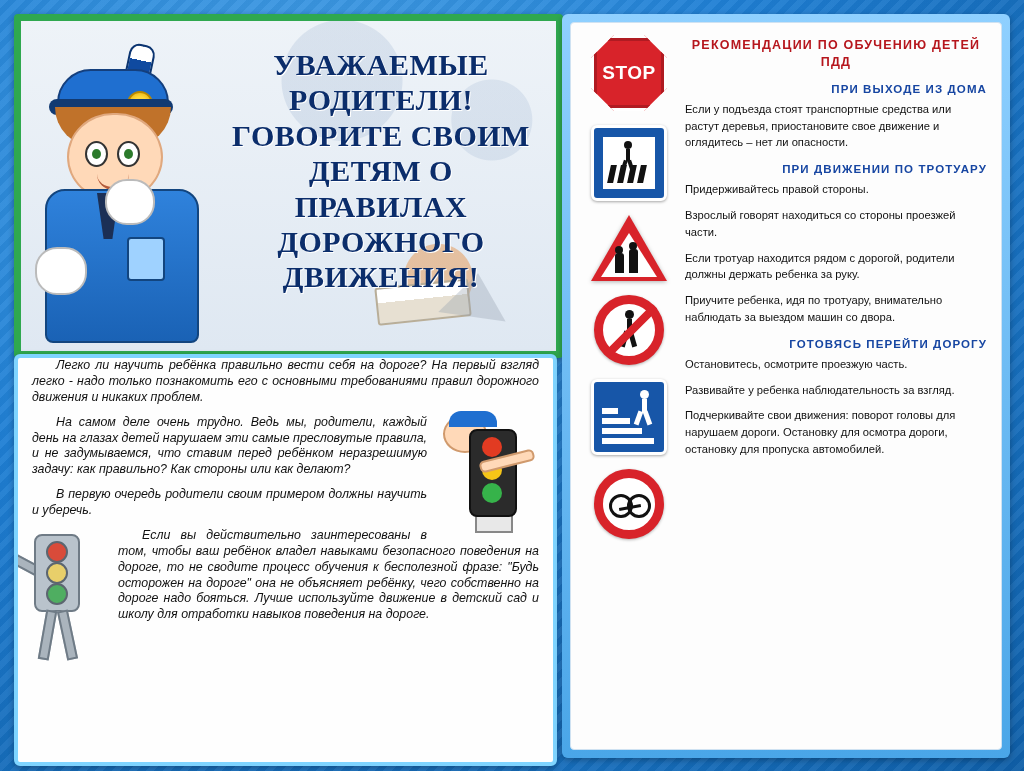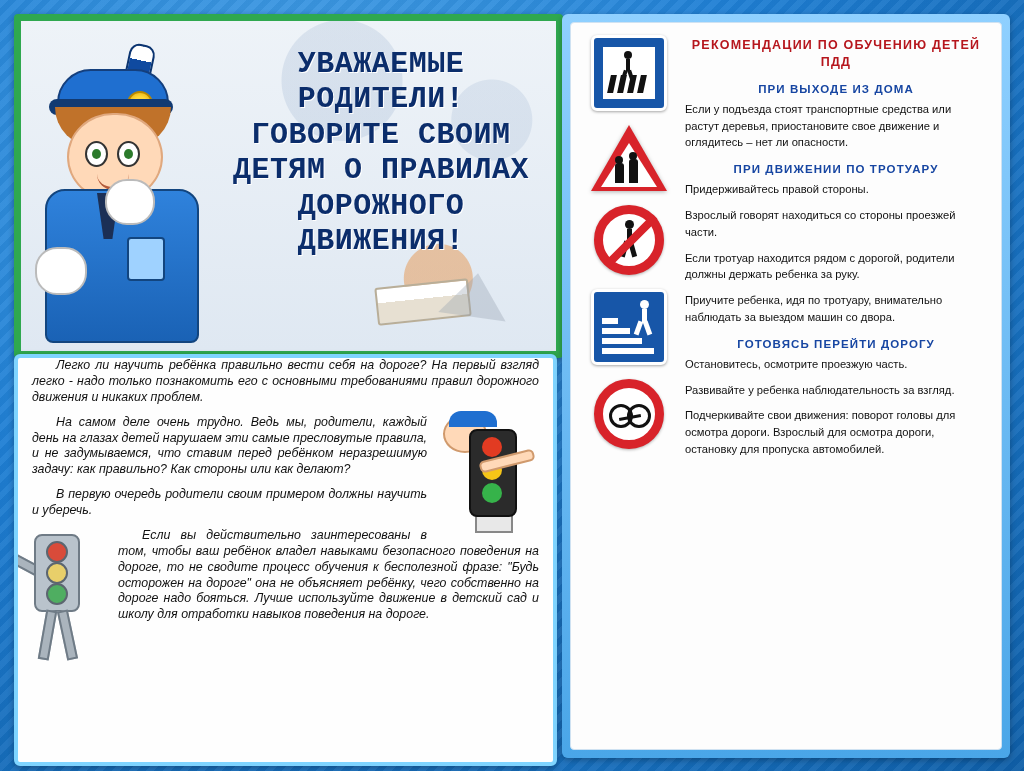--- a/index.html
+++ b/index.html
@@ -43,21 +43,21 @@
     border:2px solid #b9ae98;border-radius:3px;transform:rotate(-6deg);
   }
   .doodle-tri{
     position:absolute;left:420px;top:252px;width:0;height:0;
     border-left:34px solid transparent;border-right:34px solid transparent;
     border-bottom:44px solid rgba(150,160,175,.35);transform:rotate(8deg);
   }
   .banner-title{
     position:absolute;left:200px;top:26px;width:320px;
     text-align:center;
-    font-family:Liberation Mono, monospace;
+    font-family:Liberation Serif, serif;
     font-weight:bold;font-size:30px;line-height:1.18;
     color:#0b2d6b;letter-spacing:.5px;
     text-shadow:1px 1px 0 #fff;
   }
 
   
   .cop{position:absolute;left:10px;top:30px;width:200px;height:290px;}
   .cop .hat{
     position:absolute;left:26px;top:18px;width:108px;height:34px;
     background:#1f6fd0;border:2px solid #143f7d;border-radius:50px 50px 6px 6px;
@@ -150,21 +150,21 @@
     background:#fdfdfd;border-radius:4px;border:1px solid #cfe2f2;
     display:flex;box-sizing:border-box;padding:8px 6px;
   }
   .signs{width:104px;flex:0 0 104px;display:flex;flex-direction:column;align-items:center;gap:14px;padding-top:4px;}
   .content{flex:1;padding:2px 8px 0 4px;}
   .content h3{
     text-align:center;color:#b6161d;font-weight:bold;font-size:12.5px;
     letter-spacing:1.2px;margin:4px 0 6px;line-height:1.35;
   }
   .content h4{
-    text-align:center;color:#1746a2;font-weight:bold;font-size:11.5px;
+    text-align:right;color:#1746a2;font-weight:bold;font-size:11.5px;
     letter-spacing:1.1px;margin:12px 0 6px;
   }
   .content p{margin:0 0 9px;font-size:11.2px;line-height:1.5;color:#111;}
   .sign-stop{
     width:70px;height:70px;background:#d8232a;border:3px solid #fff;
     clip-path:polygon(30% 0,70% 0,100% 30%,100% 70%,70% 100%,30% 100%,0 70%,0 30%);
     display:flex;align-items:center;justify-content:center;
     color:#fff;font-weight:bold;font-size:19px;letter-spacing:.5px;
     box-shadow:0 0 0 3px #b01b22 inset;
   }
@@ -296,20 +296,21 @@
       </div>
       <p class="ind">Если вы действительно заинтересованы в том, чтобы ваш ребёнок владел навыками безопасного поведения на дороге, то не сводите процесс обучения к бесполезной фразе: "Будь осторожен на дороге" она не объясняет ребёнку, чего собственно на дороге надо бояться. Лучше используйте движение в детский сад и  школу  для отработки навыков поведения на дороге.</p>
     </div>
   </div>
 
   <div class="right-col">
     <div class="right-inner">
 
       <div class="signs">
 
+        <div class="sign-stop">STOP</div>
 
         <div class="sign-square">
           <div class="inner zebra">
             <i></i>
               <i></i>
               <i></i>
               <i></i>
             <div class="walker">
               <div class="h"></div>
                 <div class="b"></div>
@@ -369,17 +370,17 @@
 
         <h4>ПРИ ДВИЖЕНИИ ПО ТРОТУАРУ</h4>
         <p>Придерживайтесь правой стороны.</p>
         <p>Взрослый говорят находиться со стороны проезжей части.</p>
         <p>Если тротуар находится рядом с дорогой, родители должны держать ребенка за руку.</p>
         <p>Приучите ребенка, идя по тротуару, внимательно наблюдать за выездом машин со двора.</p>
 
         <h4>ГОТОВЯСЬ ПЕРЕЙТИ ДОРОГУ</h4>
         <p>Остановитесь, осмотрите проезжую часть.</p>
         <p>Развивайте у ребенка наблюдательность за взгляд.</p>
-        <p>Подчеркивайте свои движения: поворот головы для осмотра дороги. Взрослый для осмотра дороги, остановку для пропуска автомобилей.</p>
+        <p>Подчеркивайте свои движения: поворот головы для нарушаем дороги. Остановку для осмотра дороги, остановку для пропуска автомобилей.</p>
       </div>
     </div>
   </div>
 </div>
 
 </body></html>

